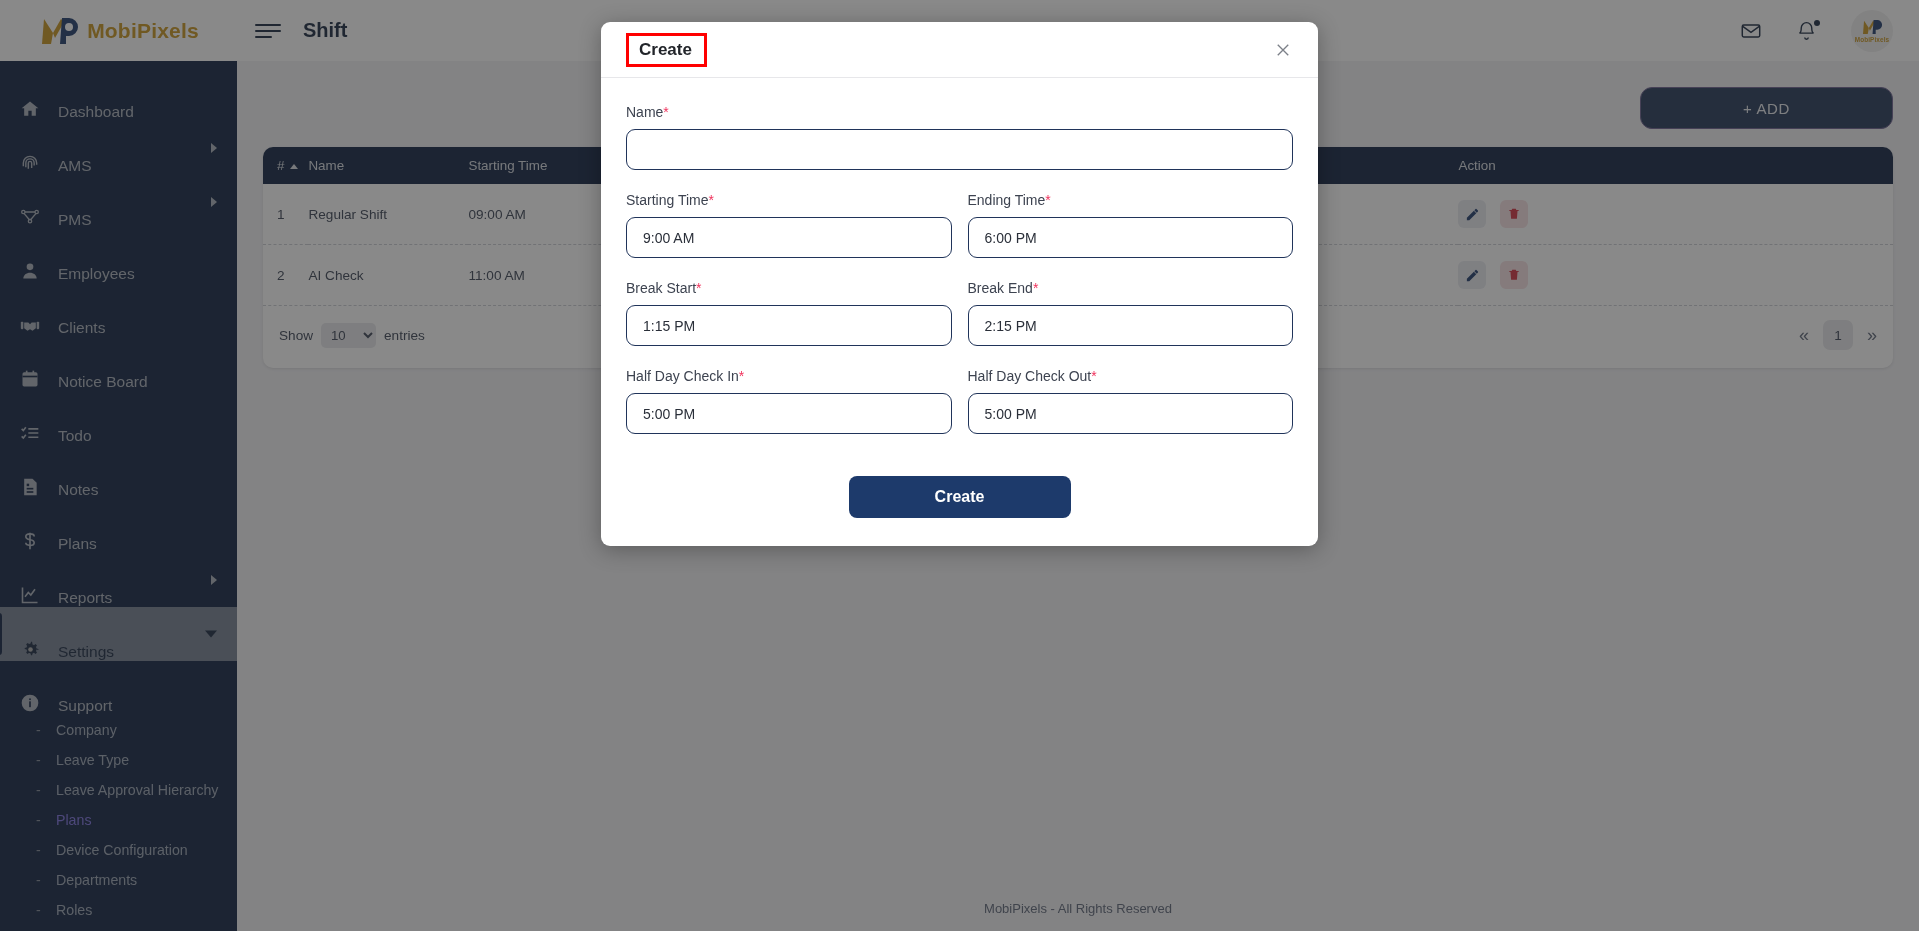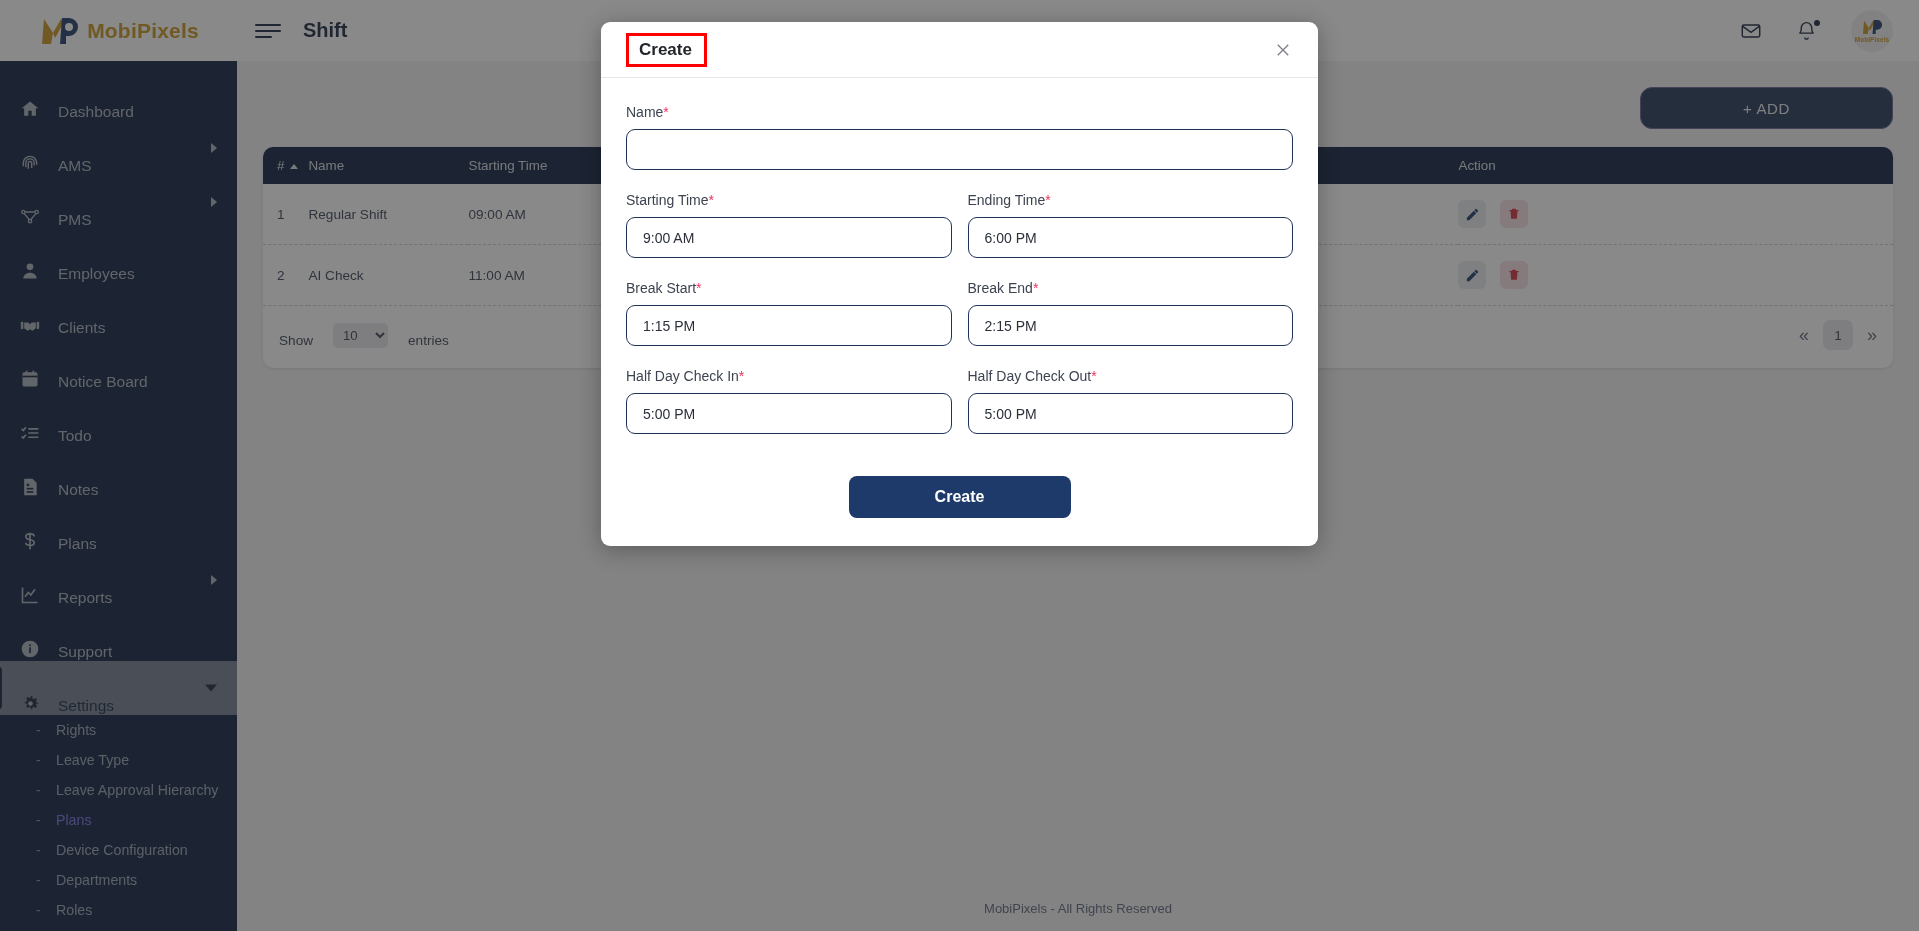--- a/index.html
+++ b/index.html
@@ -164,21 +164,21 @@
     display: inline-flex; align-items: center; justify-content: center;
     cursor: pointer; margin-right: 10px; vertical-align: middle;
   }
   .act-edit { background: #e8eaf0; }
   .act-del  { background: #f7dfe2; }
 
   .table-foot {
     display: flex; align-items: center;
     padding: 14px 16px 18px 16px;
   }
-  .show-entries { font-size: 13.6px; color: #3a4354; display:flex; align-items:flex-end; gap:20px; }
+  .show-entries { font-size: 13.6px; color: #3a4354; display:flex; align-items:center; gap:8px; }
   .show-entries select {
     background: #e6e7ea; border: none; border-radius: 5px;
     padding: 4px 6px; font-size: 13.2px; color: #3a4354;
     font-family: "Liberation Sans", sans-serif; cursor: pointer;
   }
   .pager { margin-left: auto; display: flex; align-items: center; gap: 14px; }
   .pg-arrow { color: #5d6678; font-size: 18px; cursor: pointer; line-height:1; }
   .pg-num {
     min-width: 30px; height: 30px; border-radius: 7px;
     background: #e6e7ea; color: #3a4354;
@@ -378,46 +378,46 @@
         <span class="ico">
           <svg width="20" height="20" viewBox="0 0 24 24" fill="none" stroke="currentColor" stroke-width="1.9">
               <path d="M3 3v18h18"></path>
               <path d="M6 14l4-5 3 3 5-7"></path>
             </svg>
         </span>
         <span class="lbl">Reports</span>
         <span class="caret"></span>
       </div>
 
+      <div class="nav-item active">
+        <span class="ico">
+          <svg width="21" height="21" viewBox="0 0 24 24" fill="currentColor">
+              <path d="M12 8a4 4 0 1 0 0 8 4 4 0 0 0 0-8zm9 4.6v-1.2l-2.1-.5a7 7 0 0 0-.7-1.7l1.2-1.8-1.6-1.6-1.8 1.2a7 7 0 0 0-1.7-.7L13.8 3h-1.2l-.5 2.1a7 7 0 0 0-1.7.7L8.6 4.6 7 6.2l1.2 1.8a7 7 0 0 0-.7 1.7L5.4 10.2v1.2l2.1.5a7 7 0 0 0 .7 1.7L7 15.4 8.6 17l1.8-1.2a7 7 0 0 0 1.7.7l.5 2.1h1.2l.5-2.1a7 7 0 0 0 1.7-.7l1.8 1.2 1.6-1.6-1.2-1.8a7 7 0 0 0 .7-1.7z"></path>
+              <circle cx="12" cy="12" r="2.6" fill="#a9a9a9"></circle>
+            </svg>
+        </span>
+        <span class="lbl">Settings</span>
+        <span class="caret"></span>
+      </div>
+
       <div class="nav-item">
         <span class="ico">
           <svg width="20" height="20" viewBox="0 0 24 24" fill="currentColor">
               <circle cx="12" cy="12" r="10"></circle>
               <rect x="11" y="10" width="2" height="7" fill="#0f2140"></rect>
               <rect x="11" y="6.5" width="2" height="2" fill="#0f2140"></rect>
             </svg>
         </span>
         <span class="lbl">Support</span>
       </div>
 
-      <div class="nav-item active">
-        <span class="ico">
-          <svg width="21" height="21" viewBox="0 0 24 24" fill="currentColor">
-              <path d="M12 8a4 4 0 1 0 0 8 4 4 0 0 0 0-8zm9 4.6v-1.2l-2.1-.5a7 7 0 0 0-.7-1.7l1.2-1.8-1.6-1.6-1.8 1.2a7 7 0 0 0-1.7-.7L13.8 3h-1.2l-.5 2.1a7 7 0 0 0-1.7.7L8.6 4.6 7 6.2l1.2 1.8a7 7 0 0 0-.7 1.7L5.4 10.2v1.2l2.1.5a7 7 0 0 0 .7 1.7L7 15.4 8.6 17l1.8-1.2a7 7 0 0 0 1.7.7l.5 2.1h1.2l.5-2.1a7 7 0 0 0 1.7-.7l1.8 1.2 1.6-1.6-1.2-1.8a7 7 0 0 0 .7-1.7z"></path>
-              <circle cx="12" cy="12" r="2.6" fill="#a9a9a9"></circle>
-            </svg>
-        </span>
-        <span class="lbl">Settings</span>
-        <span class="caret"></span>
-      </div>
-
       <div class="subnav">
         <div class="subnav-item">
           <span class="dash">-</span>
-          <span>Rights</span>
+          <span>Company</span>
         </div>
         <div class="subnav-item">
           <span class="dash">-</span>
           <span>Leave Type</span>
         </div>
         <div class="subnav-item">
           <span class="dash">-</span>
           <span>Leave Approval Hierarchy</span>
         </div>
         <div class="subnav-item current">

